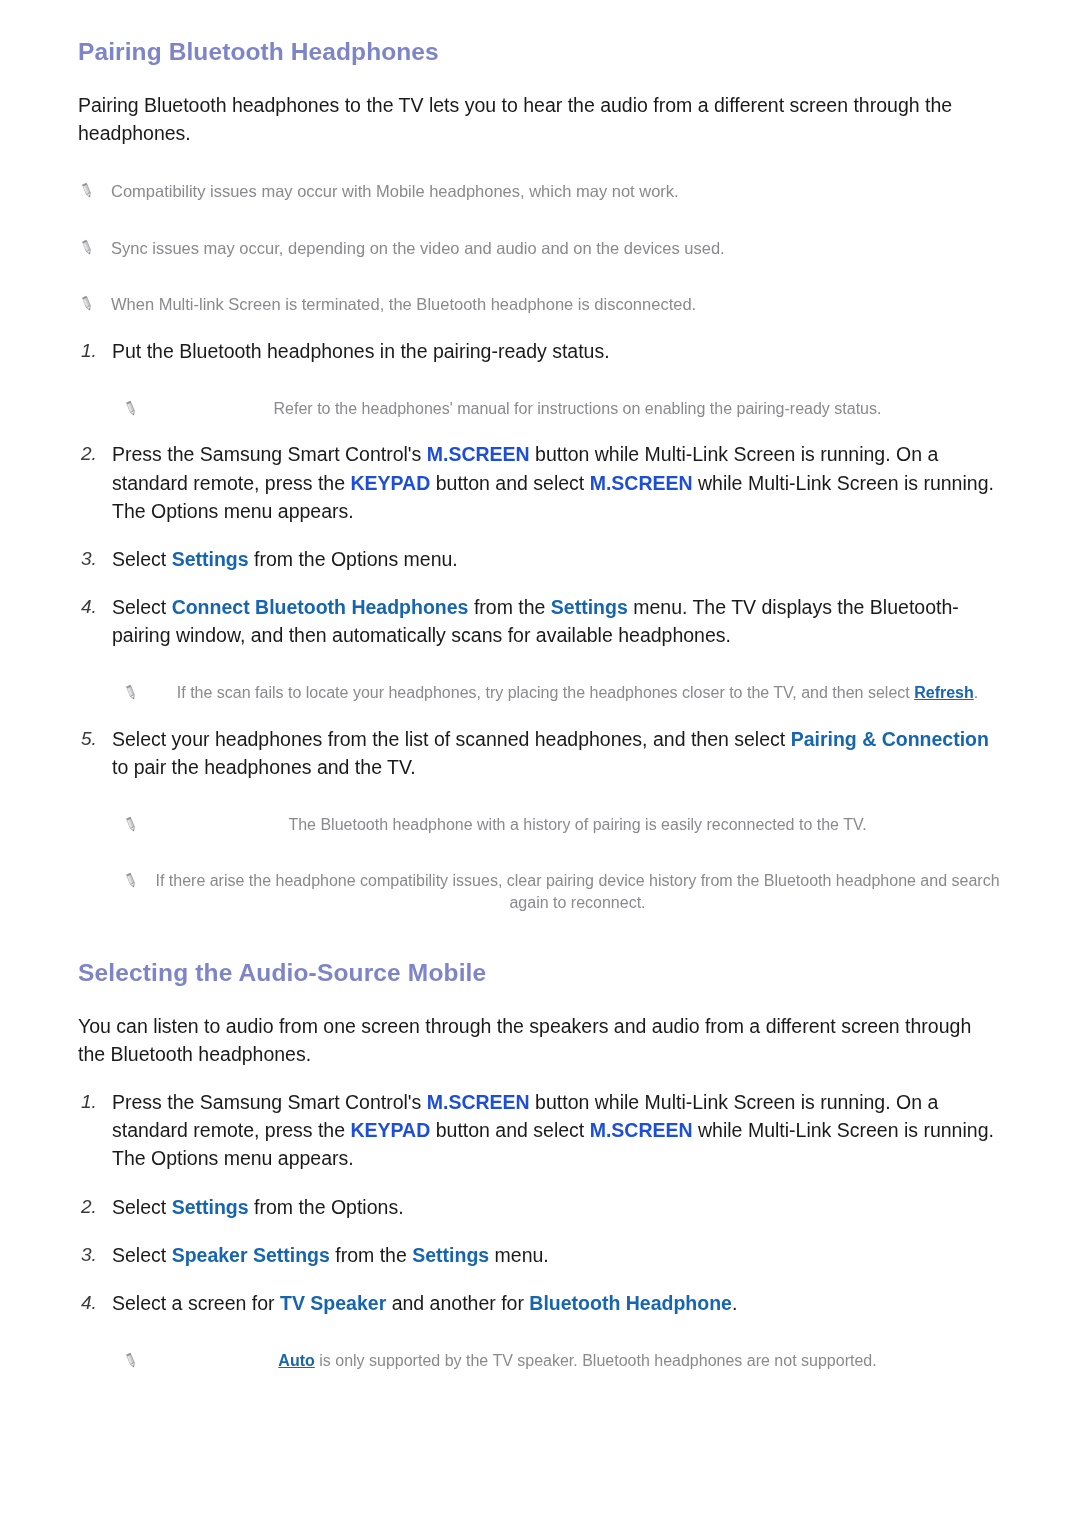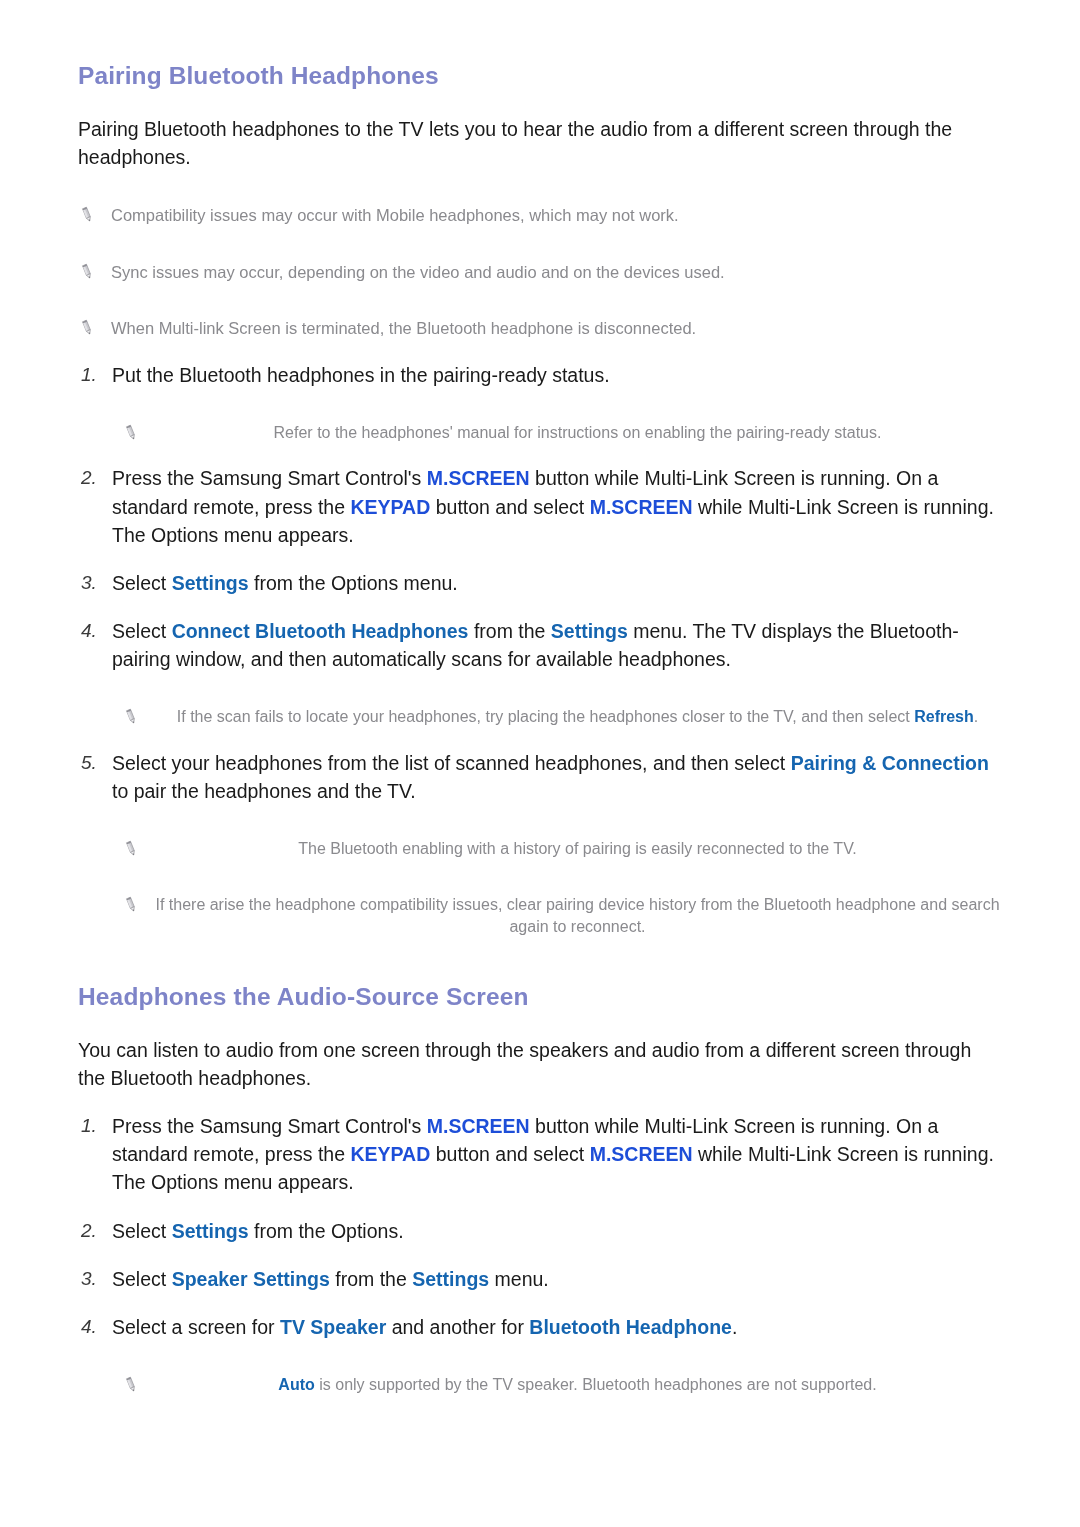--- a/index.html
+++ b/index.html
@@ -13,21 +13,21 @@
     font-family: "Liberation Sans", sans-serif;
     color: #1a1a1a;
     -webkit-font-smoothing: antialiased;
     overflow: hidden;
   }
   .page {
     position: relative;
     width: 1080px;
     height: 1527px;
     box-sizing: border-box;
-    padding: 62px 78px 0 78px;
+    padding: 38px 78px 0 78px;
   }
 
   h2.section-heading {
     font-size: 24.5px;
     font-weight: bold;
     color: #7e84c8;
     margin: 0;
     letter-spacing: 0.1px;
   }
   .section-2 h2.section-heading { letter-spacing: 0.15px; }
@@ -93,21 +93,21 @@
     max-width: 890px;
     color: #1a1a1a;
   }
 
   .notes-block { margin-top: 4px; }
 
   
   .k-teal { color: #1d4ed8; font-weight: bold; }
   .k-blue { color: #1565b0; font-weight: bold; }
 
-  .note .k-blue, .note .k-teal { font-weight: bold; }
+  .note .k-blue, .note .k-teal { font-weight: bold; text-decoration: underline; }
 
   .gap-lg { height: 44px; }
 </style>
 </head>
 <body>
 
 <div class="page">
   <div id="content">
       <div class="section">
         <h2 class="section-heading">Pairing Bluetooth Headphones</h2>
@@ -203,40 +203,40 @@
             <div class="note indented">
               <span class="pencil"><svg viewBox="0 0 18 18" width="18" height="18" aria-hidden="true">
                   <g transform="rotate(-22 9 9)">
                     <rect x="7.2" y="1.6" width="4.2" height="10.2" fill="#c9c9ce" stroke="#9a9aa0" stroke-width="0.7"></rect>
                     <rect x="7.2" y="1.6" width="2.1" height="10.2" fill="#e2e2e6"></rect>
                     <polygon points="7.2,11.8 11.4,11.8 9.3,15.6" fill="#ededf0" stroke="#9a9aa0" stroke-width="0.7"></polygon>
                     <polygon points="8.6,14.2 10.0,14.2 9.3,15.6" fill="#5a5a60"></polygon>
                     <rect x="7.2" y="1.6" width="4.2" height="1.5" fill="#8f8f96"></rect>
                   </g>
                 </svg></span>
-              <span class="note-text">The Bluetooth enabling with a history of pairing is easily reconnected to the TV.</span>
+              <span class="note-text">The Bluetooth headphone with a history of pairing is easily reconnected to the TV.</span>
             </div>
             <div class="note indented">
               <span class="pencil"><svg viewBox="0 0 18 18" width="18" height="18" aria-hidden="true">
                   <g transform="rotate(-22 9 9)">
                     <rect x="7.2" y="1.6" width="4.2" height="10.2" fill="#c9c9ce" stroke="#9a9aa0" stroke-width="0.7"></rect>
                     <rect x="7.2" y="1.6" width="2.1" height="10.2" fill="#e2e2e6"></rect>
                     <polygon points="7.2,11.8 11.4,11.8 9.3,15.6" fill="#ededf0" stroke="#9a9aa0" stroke-width="0.7"></polygon>
                     <polygon points="8.6,14.2 10.0,14.2 9.3,15.6" fill="#5a5a60"></polygon>
                     <rect x="7.2" y="1.6" width="4.2" height="1.5" fill="#8f8f96"></rect>
                   </g>
                 </svg></span>
               <span class="note-text">If there arise the headphone compatibility issues, clear pairing device history from the Bluetooth headphone and search again to reconnect.</span>
             </div>
           </div>
         </ol>
       </div>
       <div class="section section-2">
         <div class="gap-lg"></div>
-        <h2 class="section-heading">Headphones the Audio-Source Screen</h2>
+        <h2 class="section-heading">Selecting the Audio-Source Mobile</h2>
         <p class="lead">You can listen to audio from one screen through the speakers and audio from a different screen through the Bluetooth headphones.</p>
         <ol class="steps">
           <li class="step">
             <span class="num">1.</span>
             <span class="step-text">Press the Samsung Smart Control's <span class="k-teal">M.SCREEN</span> button while Multi-Link Screen is running. On a standard remote, press the <span class="k-teal">KEYPAD</span> button and select <span class="k-teal">M.SCREEN</span> while Multi-Link Screen is running. The Options menu appears.</span>
           </li>
           <li class="step">
             <span class="num">2.</span>
             <span class="step-text">Select <span class="k-blue">Settings</span> from the Options.</span>
           </li>

